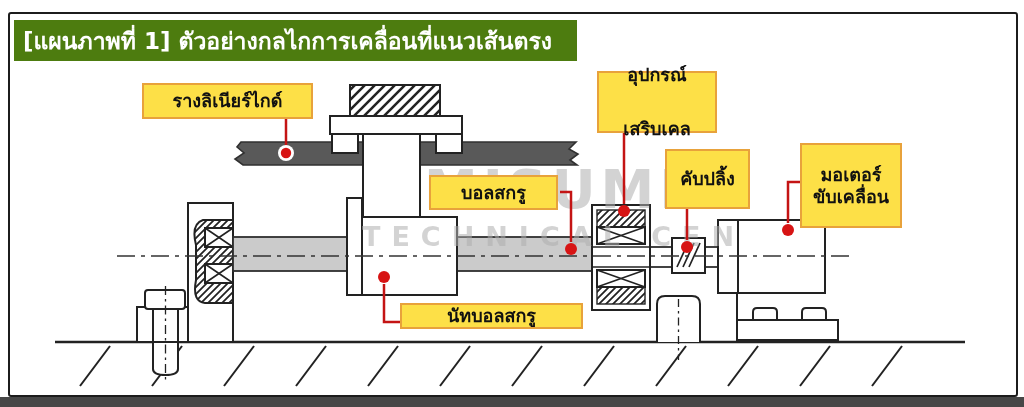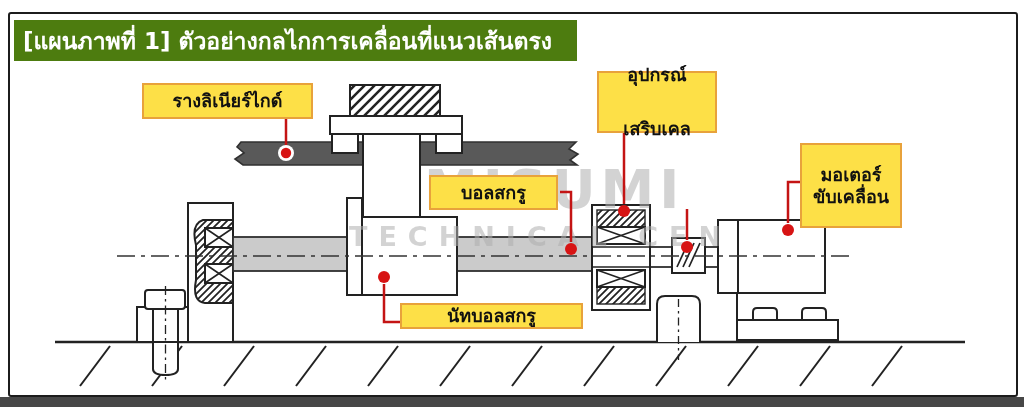--- a/index.html
+++ b/index.html
@@ -17,21 +17,21 @@
     display:flex;align-items:center;padding-left:9px;box-sizing:border-box;
     z-index:6;white-space:nowrap;
   }
   svg.layer{position:absolute;left:0;top:0;z-index:1;}
   svg#leaders{z-index:4;}
   .wm{
     position:absolute;color:rgba(175,175,175,0.55);font-weight:bold;z-index:2;
     white-space:nowrap;pointer-events:none;
   }
   #wm1{left:424px;top:158px;font-size:54px;letter-spacing:5px;}
-  #wm2{left:349px;top:221px;font-size:27px;letter-spacing:11px;}
+  #wm2{left:362px;top:221px;font-size:27px;letter-spacing:11px;}
   .label{
     position:absolute;background:#fde047;border:2px solid #e8a23b;
     box-sizing:border-box;display:flex;flex-direction:column;justify-content:center;
     align-items:center;text-align:center;font-weight:bold;font-size:18px;
     line-height:1.2;color:#111;z-index:5;
   }
   #lbl-linear-guide{left:142px;top:83px;width:171px;height:36px;}
   #lbl-ball-screw{left:429px;top:175px;width:129px;height:35px;}
   #lbl-support{left:597px;top:71px;width:120px;height:62px;gap:32px;}
   #lbl-coupling{left:665px;top:149px;width:85px;height:60px;}
@@ -189,20 +189,23 @@
   <div class="label" id="lbl-linear-guide">
     <span>รางลิเนียร์ไกด์</span>
   </div>
   <div class="label" id="lbl-ball-screw">
     <span>บอลสกรู</span>
   </div>
   <div class="label" id="lbl-support">
     <span>อุปกรณ์</span>
     <span>เสริบเคล</span>
   </div>
+  <div class="label" id="lbl-coupling">
+    <span>คับปลิ้ง</span>
+  </div>
   <div class="label" id="lbl-motor">
     <span>มอเตอร์</span>
     <span>ขับเคลื่อน</span>
   </div>
   <div class="label" id="lbl-nut">
     <span>นัทบอลสกรู</span>
   </div>
 
   <div id="bottombar"></div>
 

